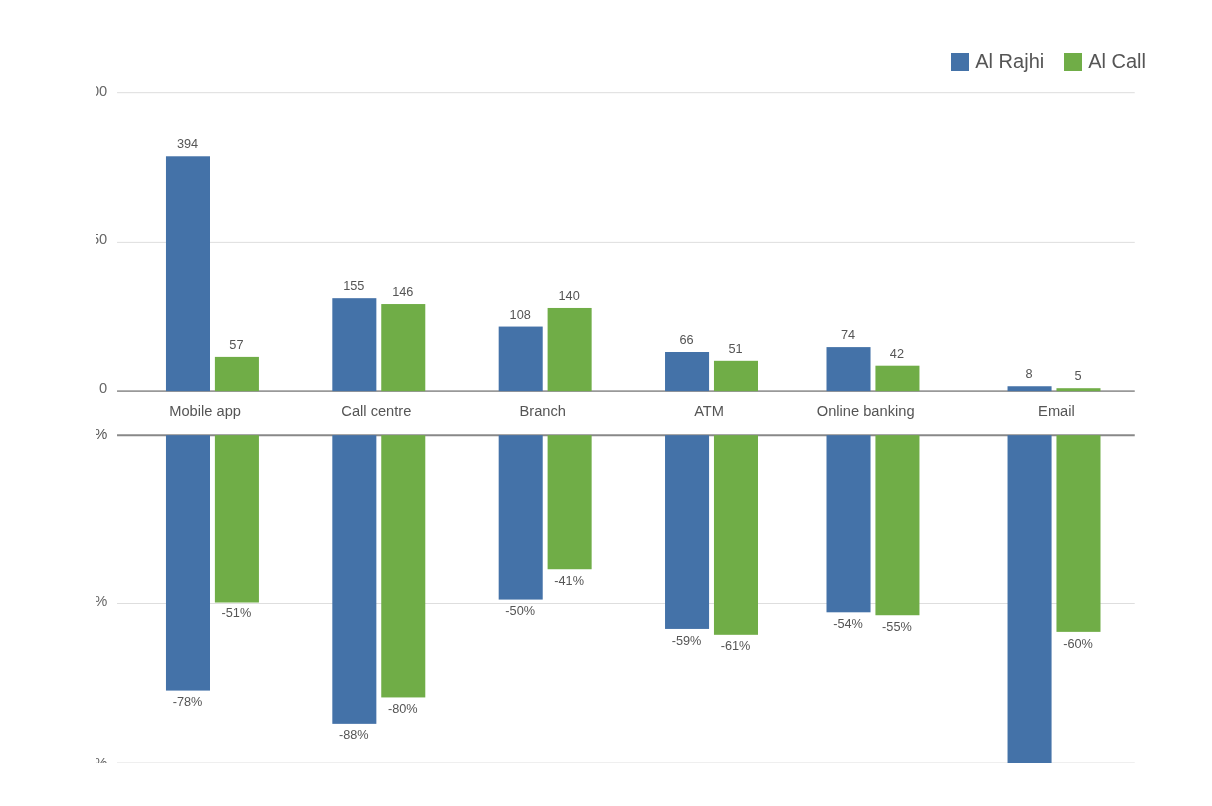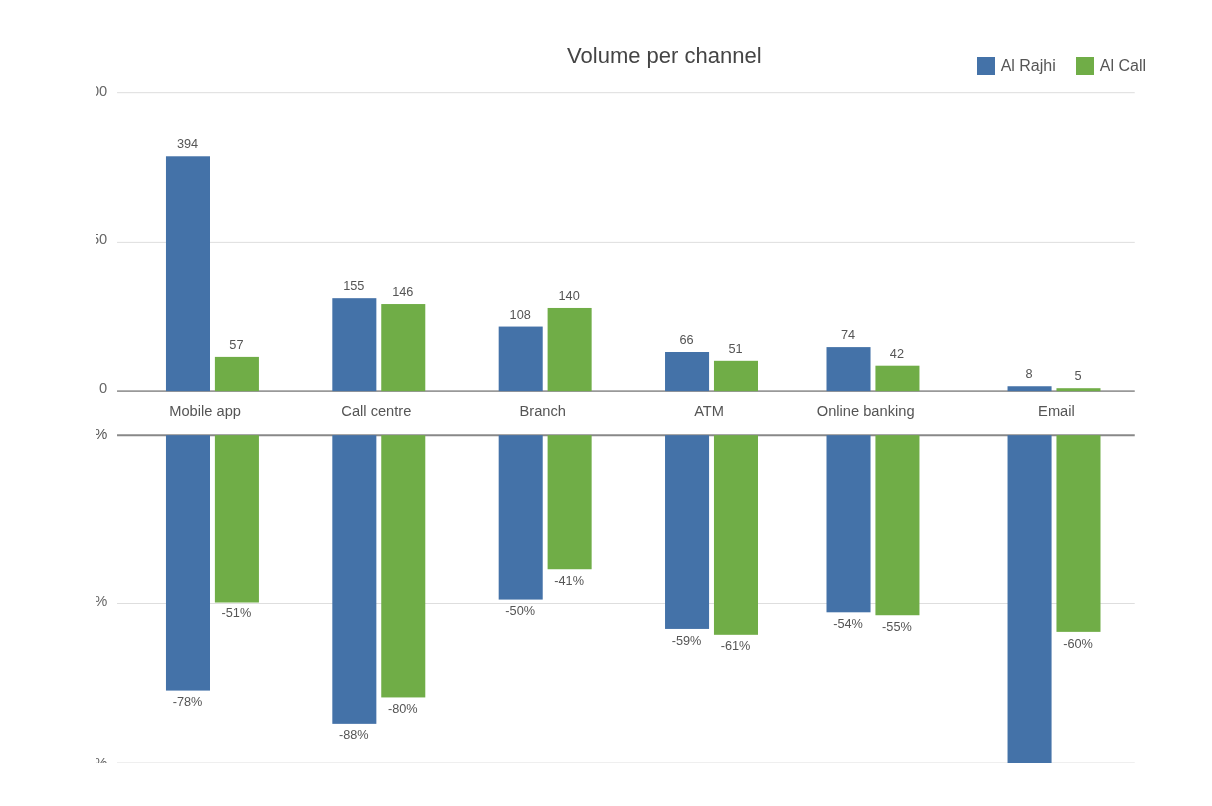--- a/index.html
+++ b/index.html
@@ -22,47 +22,46 @@
       position: absolute;
       top: 20px;
       left: 50%;
       transform: translateX(-20%);
       font-size: 22px;
       color: #444;
       font-weight: 400;
     }
     .legend {
       position: absolute;
-      top: 34px;
+      top: 27px;
       right: 40px;
       display: flex;
       align-items: center;
       gap: 20px;
-      font-size: 16px;
+      font-size: 20px;
       color: #555;
     }
     .legend-item {
       display: flex;
       align-items: center;
       gap: 6px;
     }
     .legend-color {
       width: 18px;
       height: 18px;
     }
     
     .bar-rajhi { background: #4472a8; }
     .bar-ahli { background: #70ad47; }
   </style>
 </head>
 <body>
 
 <div class="chart-container">
 
-  <div class="chart-title">Volume per channel</div>
 
   <div class="legend">
     <div class="legend-item">
       <div class="legend-color bar-rajhi"></div>
       <span>Al Rajhi</span>
     </div>
     <div class="legend-item">
       <div class="legend-color bar-ahli"></div>
       <span>Al Call</span>
     </div>

